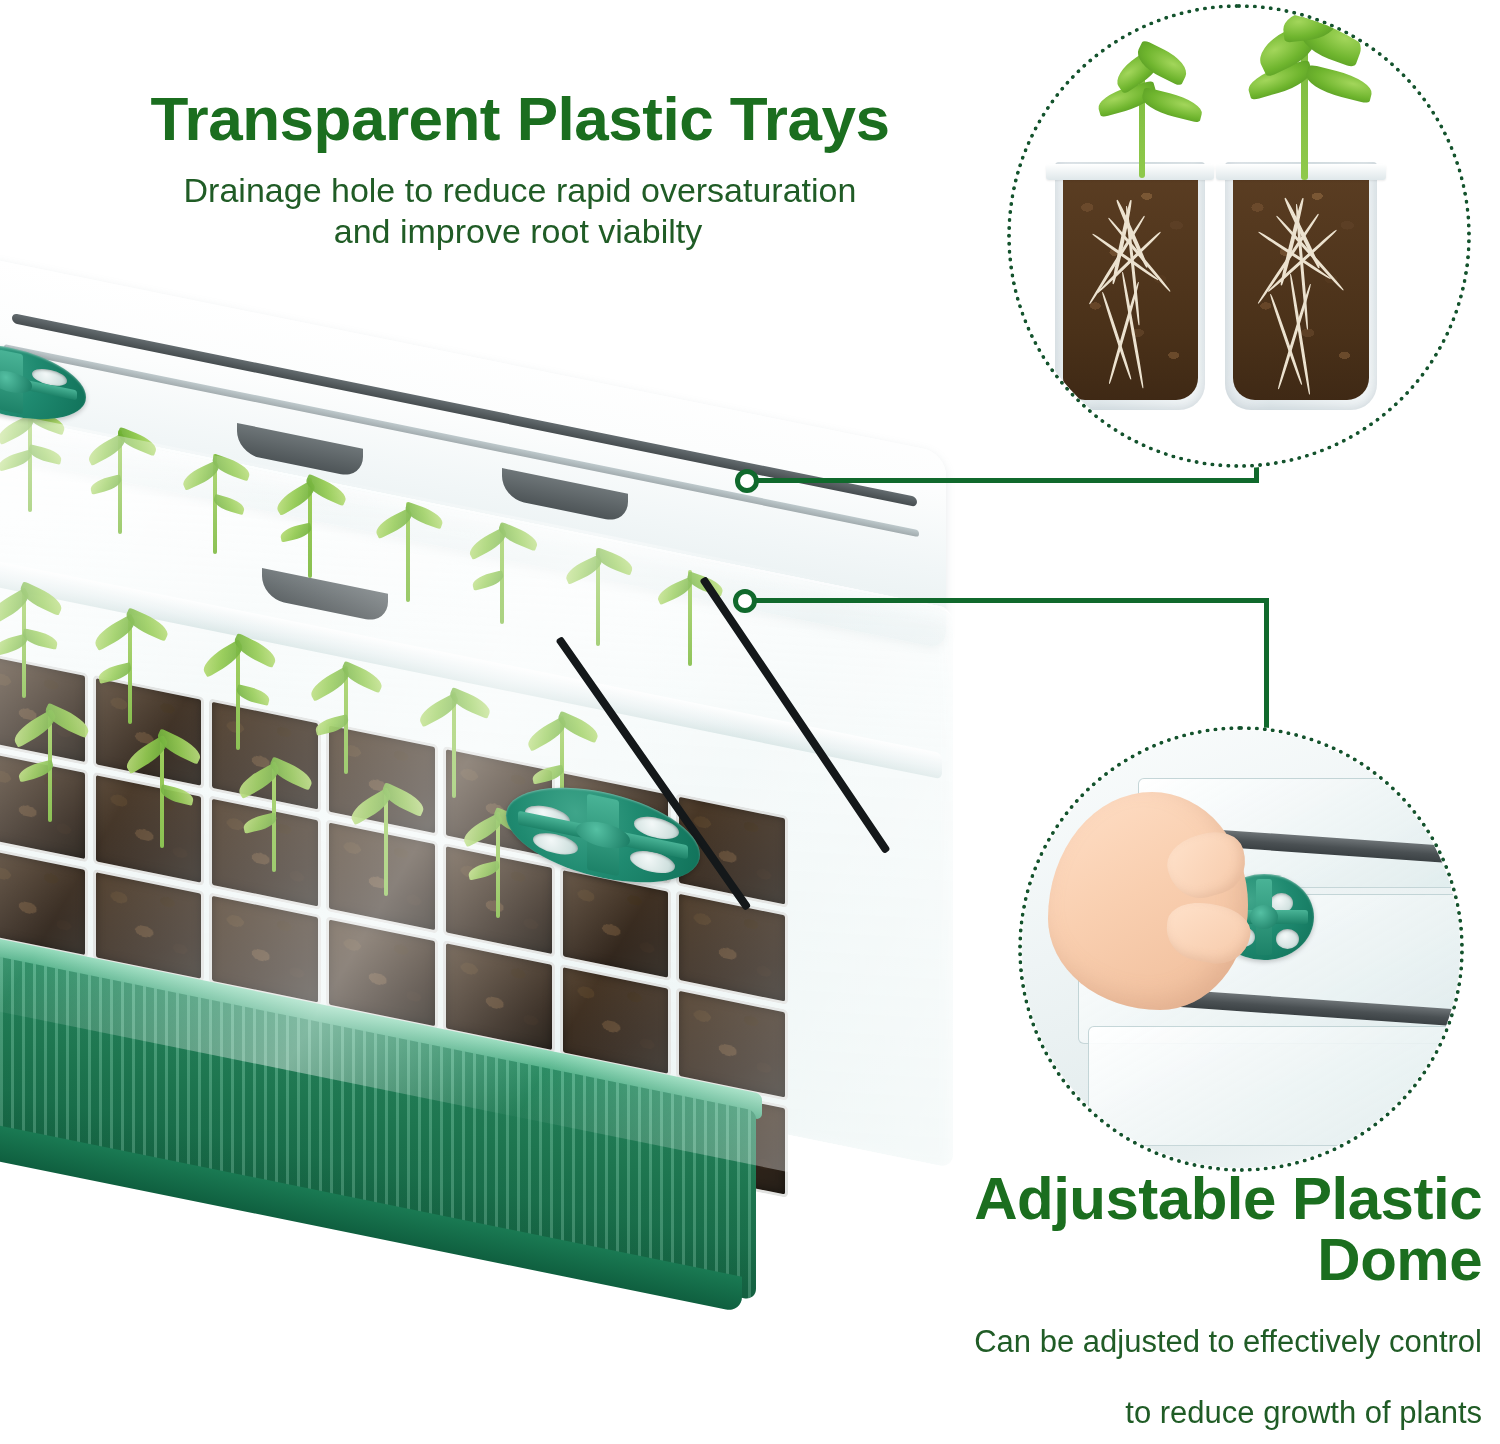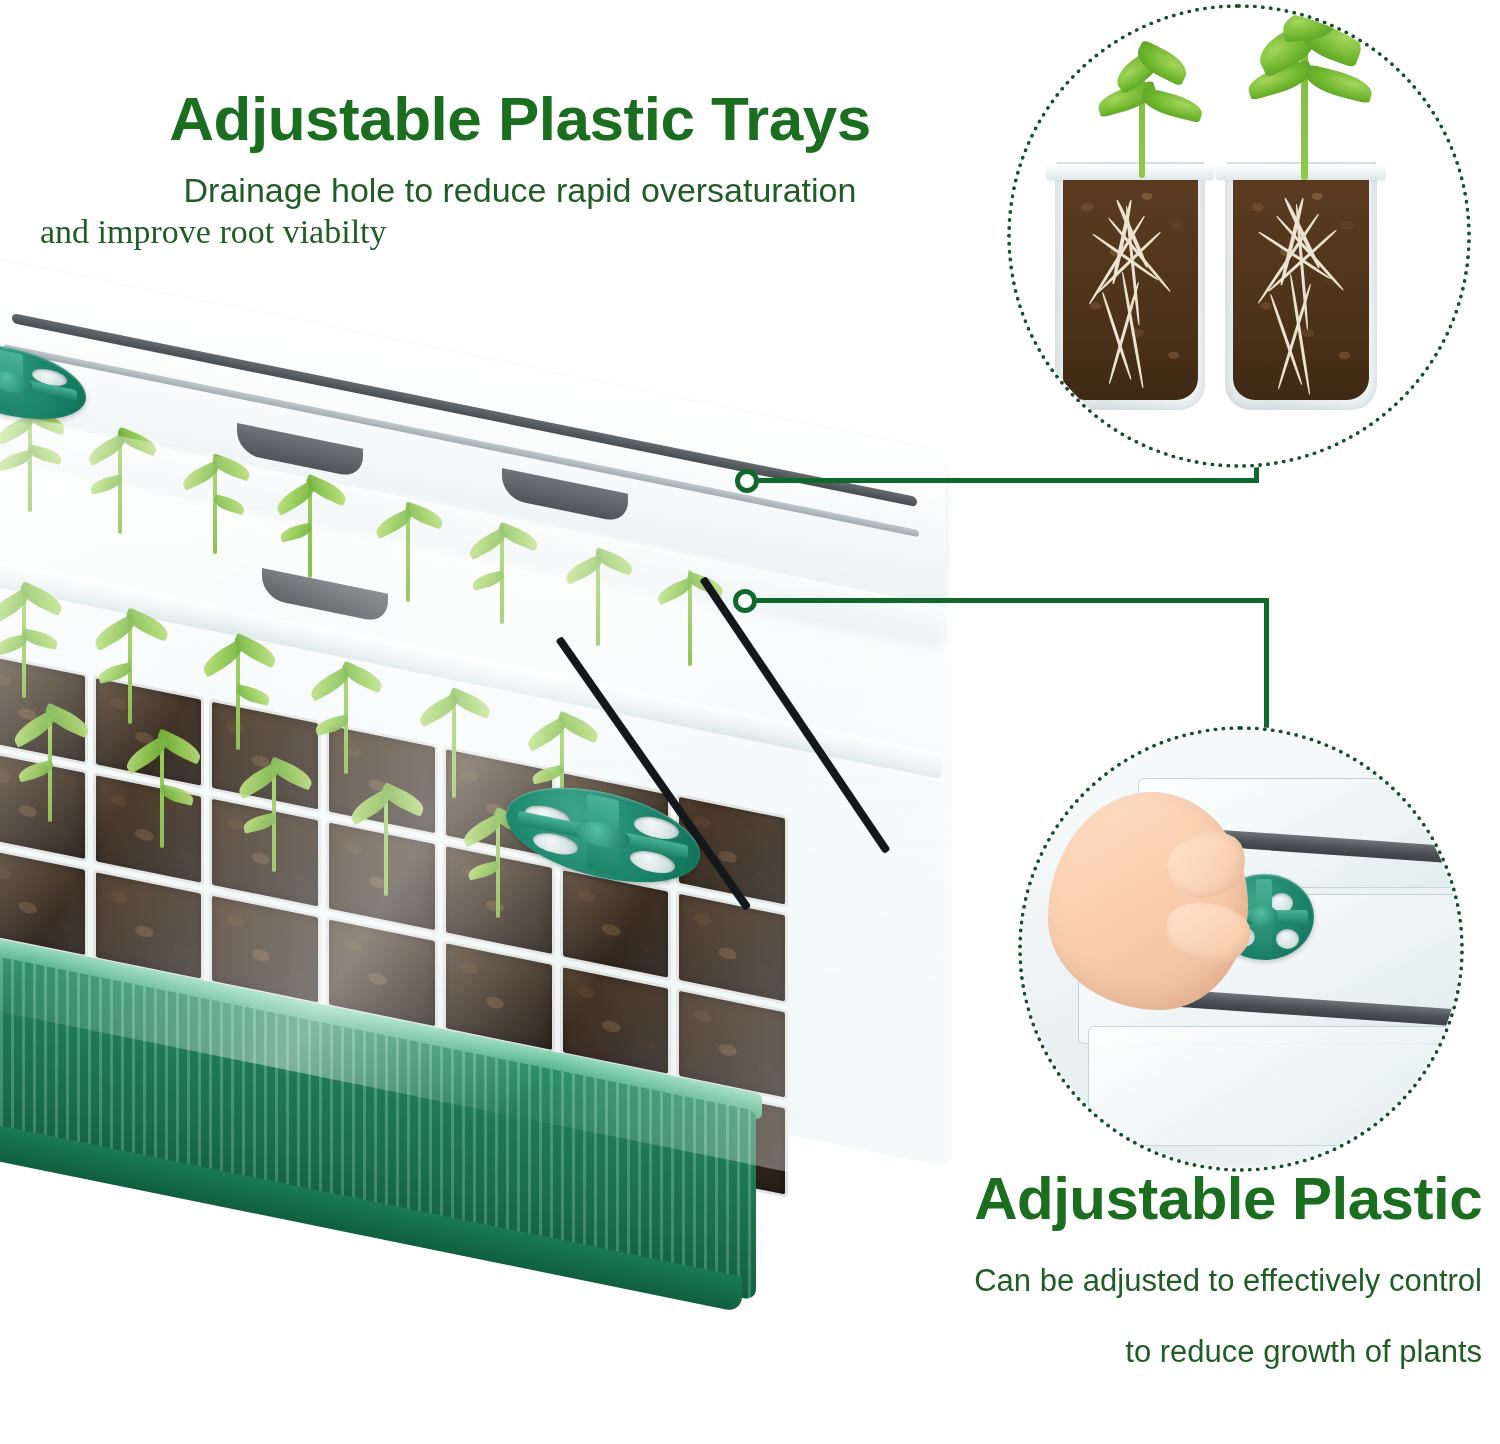--- a/index.html
+++ b/index.html
@@ -15,21 +15,21 @@
   
   .hd-top { position:absolute; left:0; top:88px; width:1040px; text-align:center; }
   .hd-top .h1 {
     font-size:62px; font-weight:bold; color:#1b6e1f; letter-spacing:-0.5px;
     line-height:1.0; white-space:nowrap;
   }
   .hd-top .sub {
     margin-top:20px; font-size:34px; color:#205c26; line-height:1.22; font-weight:400;
     padding:0 40px; text-align:center;
   }
-  .hd-top .sub .l2 { display:block; text-align:left; padding-right:4px;font-family:Liberation Serif, serif;}
+  .hd-top .sub .l2 { display:block; text-align:center; padding-right:4px;}
 
   .hd-bot { position:absolute; right:18px; top:1168px; width:760px; text-align:right; }
   .hd-bot .h1 {
     font-size:60px; font-weight:bold; color:#1b6e1f; line-height:1.02; letter-spacing:-0.5px;
   }
   .hd-bot .sub {
     margin-top:20px; font-size:31px; color:#205c26; line-height:1.26; font-weight:400;
   }
   .hd-bot .sub span { display:block;margin-top:32px; }
 
@@ -423,30 +423,31 @@
 
       <div class="hole" style="left:64%; top:20%;"></div>
 
       <div class="cross-v"></div>
       <div class="cross-h"></div>
       <div class="hub"></div>
     </div>
   </div>
 
   <div class="hd-top">
-    <div class="h1">Adjustable Plastic Trays</div>
+    <div class="h1">Transparent Plastic Trays</div>
     <div class="sub">
       <span>Drainage hole to reduce rapid oversaturation</span>
       <span class="l2">and improve root viabilty</span>
     </div>
   </div>
 
   <div class="hd-bot">
     <div class="h1">
       <div>Adjustable Plastic</div>
+      <div>Dome</div>
     </div>
     <div class="sub">
       <span>Can be adjusted to effectively control</span>
       <span>to reduce growth of plants</span>
     </div>
   </div>
 
   <div class="conn" style="left:735px; top:455px; width:560px; height:50px;">
     <div class="dot" style="left:0px; top:14px;"></div>
     <div class="hline" style="left:22px; top:23px; width:502px;"></div>

